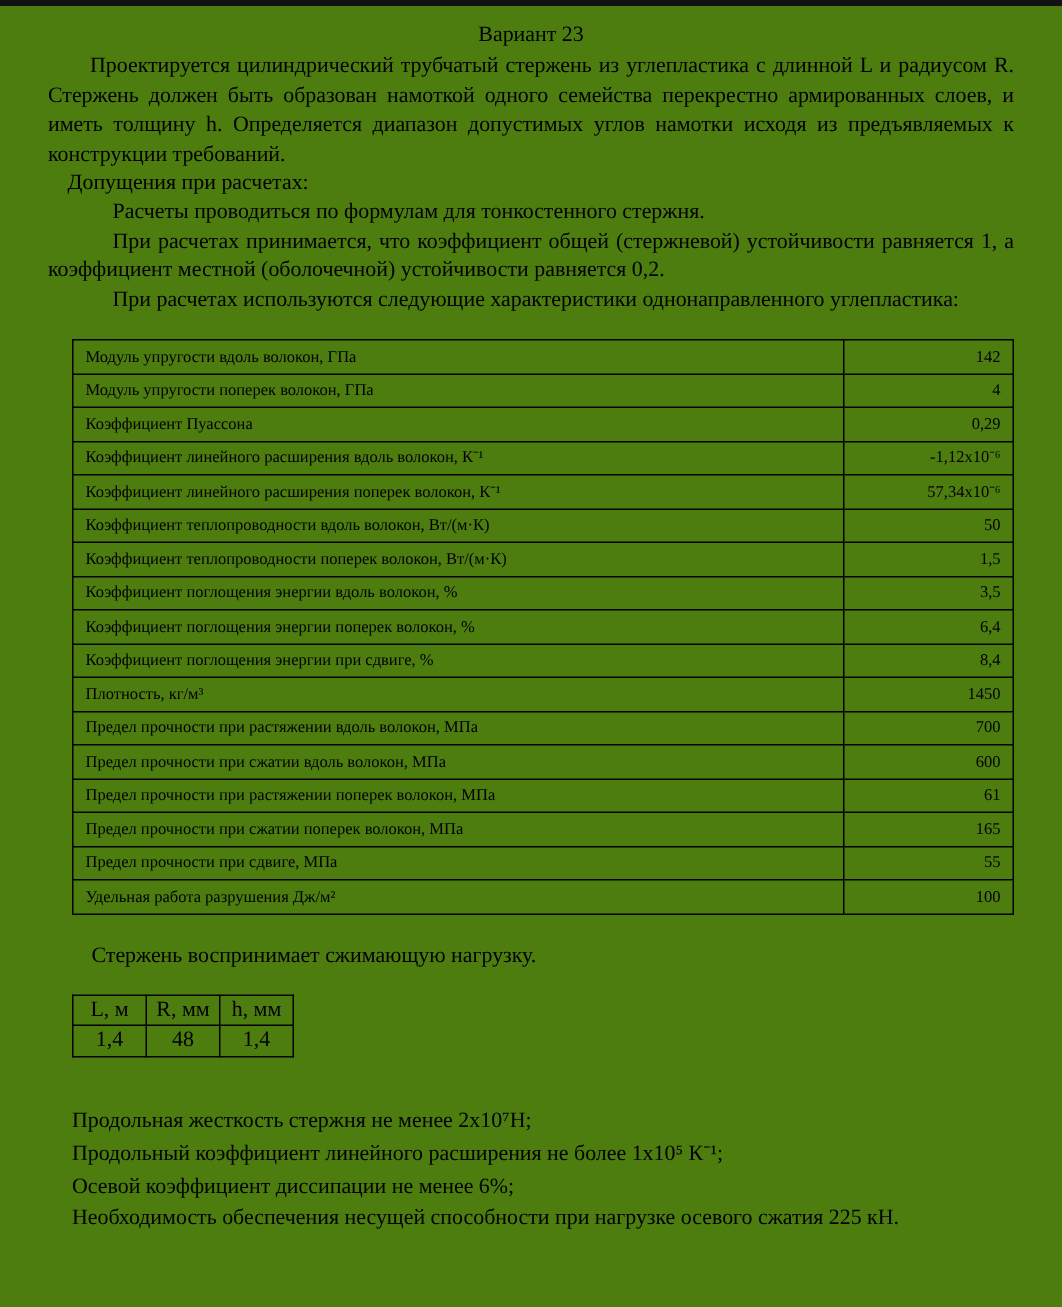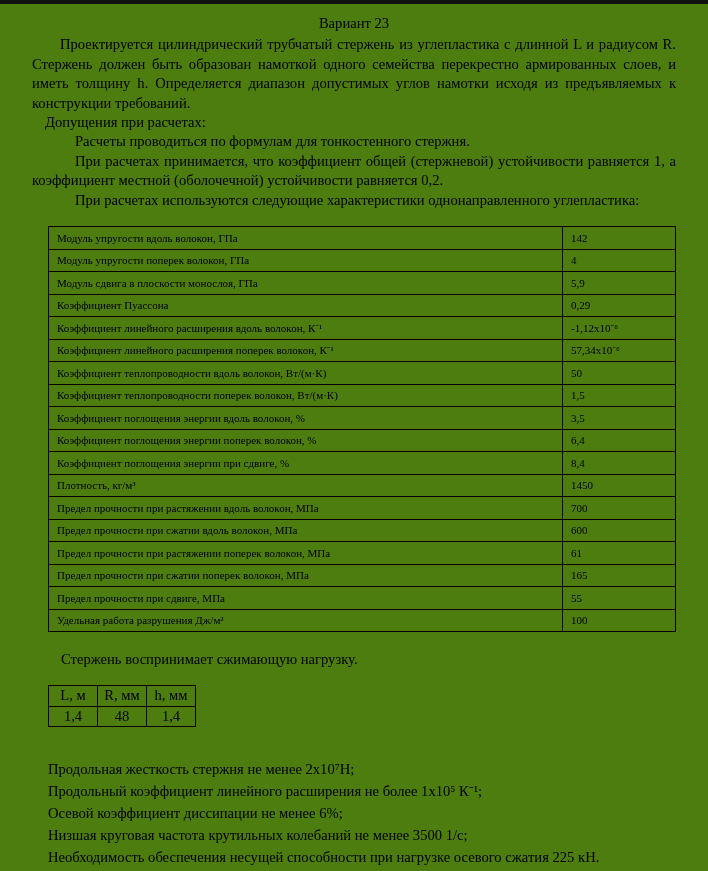--- a/index.html
+++ b/index.html
@@ -41,21 +41,21 @@
   }
   table.props td {
     border: 1px solid #000;
     padding: 1px 8px;
     height: 19.5px;
     font-size: 11px;
     vertical-align: middle;
   }
   table.props td.val {
     width: 96px;
-    text-align: left;
+    text-align: right;
   }
 
   .load-note {
     margin: 18px 0 0 16px;
     text-indent: 13px;
     text-align: left;
   }
 
   table.dims {
     border-collapse: collapse;
@@ -94,24 +94,20 @@
 
   <table class="props">
     <tbody>
       <tr>
           <td>Модуль упругости вдоль волокон, ГПа</td>
           <td class="val">142</td>
         </tr>
       <tr>
           <td>Модуль упругости поперек волокон, ГПа</td>
           <td class="val">4</td>
-        </tr>
-      <tr>
-          <td>Модуль сдвига в плоскости монослоя, ГПа</td>
-          <td class="val">5,9</td>
         </tr>
       <tr>
           <td>Коэффициент Пуассона</td>
           <td class="val">0,29</td>
         </tr>
       <tr>
           <td>Коэффициент линейного расширения вдоль волокон, К⁻¹</td>
           <td class="val">-1,12x10⁻⁶</td>
         </tr>
       <tr>
@@ -183,16 +179,15 @@
         <td>48</td>
         <td>1,4</td>
       </tr>
     </tbody>
   </table>
 
   <div class="reqs">
     <p>Продольная жесткость стержня не менее 2x10⁷Н;</p>
     <p>Продольный коэффициент линейного расширения не более 1x10⁵ К⁻¹;</p>
     <p>Осевой коэффициент диссипации не менее 6%;</p>
-    <p>Низшая круговая частота крутильных колебаний не менее 3500 1/с;</p>
     <p>Необходимость обеспечения несущей способности при нагрузке осевого сжатия 225 кН.</p>
   </div>
 </div>
 
 </body></html>

